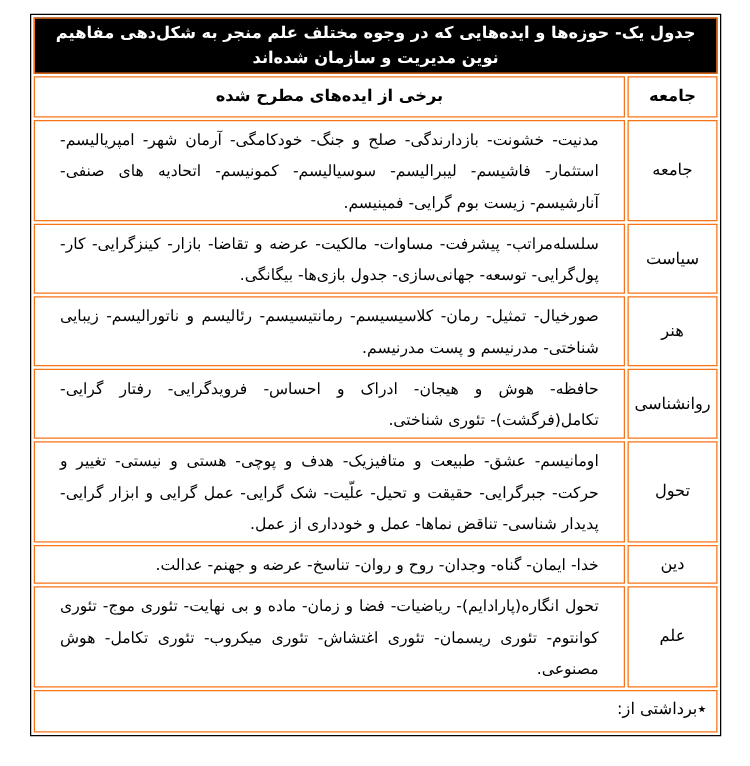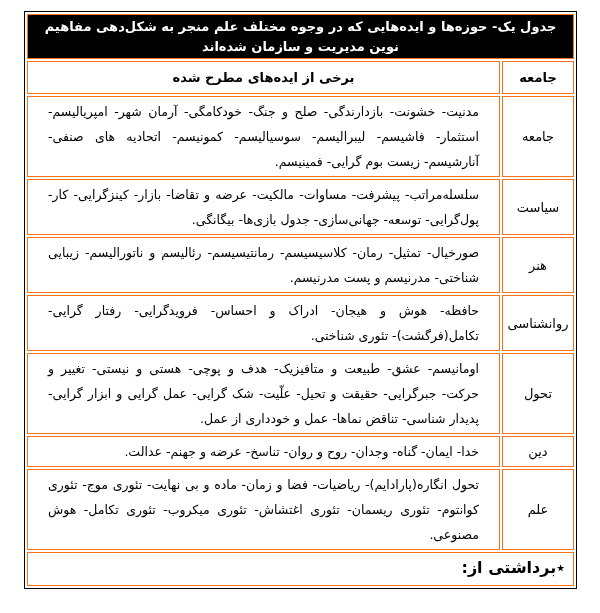--- a/index.html
+++ b/index.html
@@ -60,22 +60,22 @@
     text-align: center;
     font-size: 13px;
     padding: 2px 4px;
   }
   td.footer-cell {
     direction: rtl;
     padding: 4px 8px 6px 8px;
   }
   .footer-note {
     text-align: right;
-    font-weight: bold;
-    font-size: 16px;
+    font-weight: normal;
+    font-size: 13px;
     line-height: 22px;
   }
   .footer-citation {
     direction: ltr;
     text-align: justify;
     font-family: "Liberation Serif", "DejaVu Serif", serif;
     font-size: 13.5px;
     line-height: 19px;
   }
 </style>

